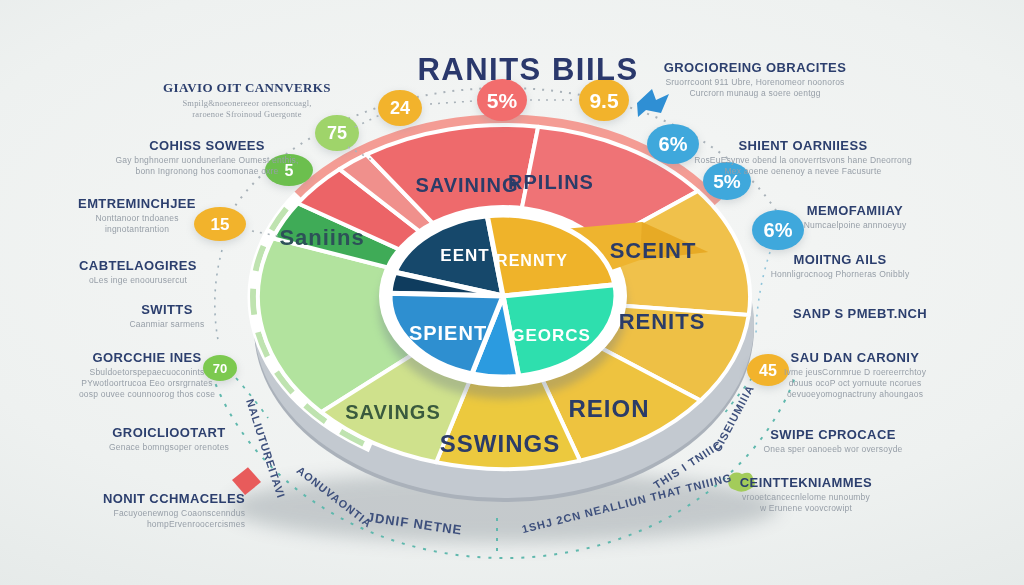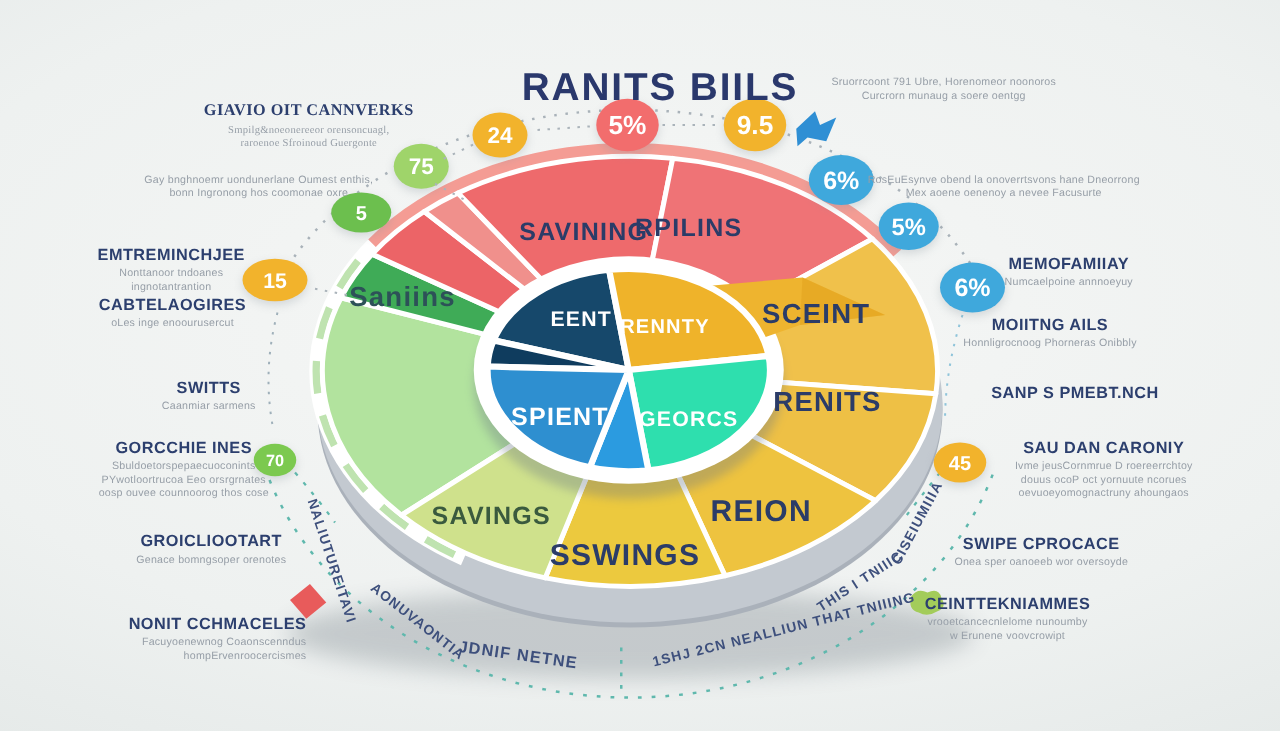--- a/index.html
+++ b/index.html
@@ -125,29 +125,30 @@
       <text x="628" y="507" text-anchor="middle" font-family="&quot;Liberation Sans&quot;, sans-serif" font-size="11" font-weight="bold" fill="#3d4f7c" transform="rotate(-14 628 507)" letter-spacing="1">1SHJ 2CN NEALLIUN THAT TNIIING</text>
     </svg>
   <h1 class="title">RANITS BIILS</h1>
   <div id="left-callouts">
       <div class="callout" style="left: 247px; top: 80px; font-family: Liberation Serif, serif;">
         <div class="co-title">GIAVIO OIT CANNVERKS</div>
         <div class="co-line">Smpilg&amp;noeonereeor orensoncuagl,</div>
         <div class="co-line">raroenoe Sfroinoud Guergonte</div>
       </div>
       <div class="callout" style="left: 207px; top: 138px;">
+        <div class="co-title">COHISS SOWEES</div>
         <div class="co-line">Gay bnghnoemr uondunerlane Oumest enthis,</div>
         <div class="co-line">bonn Ingronong hos coomonae oxre</div>
       </div>
       <div class="callout" style="left: 137px; top: 196px;">
         <div class="co-title">EMTREMINCHJEE</div>
         <div class="co-line">Nonttanoor tndoanes</div>
         <div class="co-line">ingnotantrantion</div>
       </div>
-      <div class="callout" style="left: 138px; top: 236px;">
+      <div class="callout" style="left: 138px; top: 258px;">
         <div class="co-title">CABTELAOGIRES</div>
         <div class="co-line">oLes inge enoourusercut</div>
       </div>
       <div class="callout" style="left: 167px; top: 302px;">
         <div class="co-title">SWITTS</div>
         <div class="co-line">Caanmiar sarmens</div>
       </div>
       <div class="callout" style="left: 147px; top: 350px;">
         <div class="co-title">GORCCHIE INES</div>
         <div class="co-line">Sbuldoetorspepaecuoconints</div>
@@ -159,39 +160,41 @@
         <div class="co-line">Genace bomngsoper orenotes</div>
       </div>
       <div class="callout" style="left: 174px; top: 491px; text-align: right;">
         <div class="co-title">NONIT CCHMACELES</div>
         <div class="co-line">Facuyoenewnog Coaonscenndus</div>
         <div class="co-line">hompErvenroocercismes</div>
       </div>
     </div>
   <div id="right-callouts">
       <div class="callout" style="left: 755px; top: 60px;">
-        <div class="co-line">Sruorrcoont 791 Ubre, Horenomeor noonoros</div>
+        <div class="co-title">GROCIOREING OBRACITES</div>
+        <div class="co-line">Sruorrcoont 911 Ubre, Horenomeor noonoros</div>
         <div class="co-line">Curcrorn munaug a soere oentgg</div>
       </div>
       <div class="callout" style="left: 803px; top: 138px;">
+        <div class="co-title">SHIENT OARNIIESS</div>
         <div class="co-line">RosEuEsynve obend la onoverrtsvons hane Dneorrong</div>
         <div class="co-line">Mex aoene oenenoy a nevee Facusurte</div>
       </div>
       <div class="callout" style="left: 855px; top: 203px;">
         <div class="co-title">MEMOFAMIIAY</div>
         <div class="co-line">Numcaelpoine annnoeyuy</div>
       </div>
       <div class="callout" style="left: 840px; top: 252px; text-align: center;">
         <div class="co-title">MOIITNG AILS</div>
         <div class="co-line">Honnligrocnoog Phorneras Onibbly</div>
       </div>
       <div class="callout" style="left: 860px; top: 306px;">
         <div class="co-title">SANP S PMEBT.NCH</div>
       </div>
-      <div class="callout" style="left: 855px; top: 350px; margin-left: 28px;">
+      <div class="callout" style="left: 855px; top: 350px;">
         <div class="co-title">SAU DAN CARONIY</div>
         <div class="co-line">Ivme jeusCornmrue D roereerrchtoy</div>
         <div class="co-line">douus ocoP oct yornuute ncorues</div>
         <div class="co-line">oevuoeyomognactruny ahoungaos</div>
       </div>
       <div class="callout" style="left: 833px; top: 427px;">
         <div class="co-title">SWIPE CPROCACE</div>
         <div class="co-line">Onea sper oanoeeb wor oversoyde</div>
       </div>
       <div class="callout" style="left: 806px; top: 475px;">

